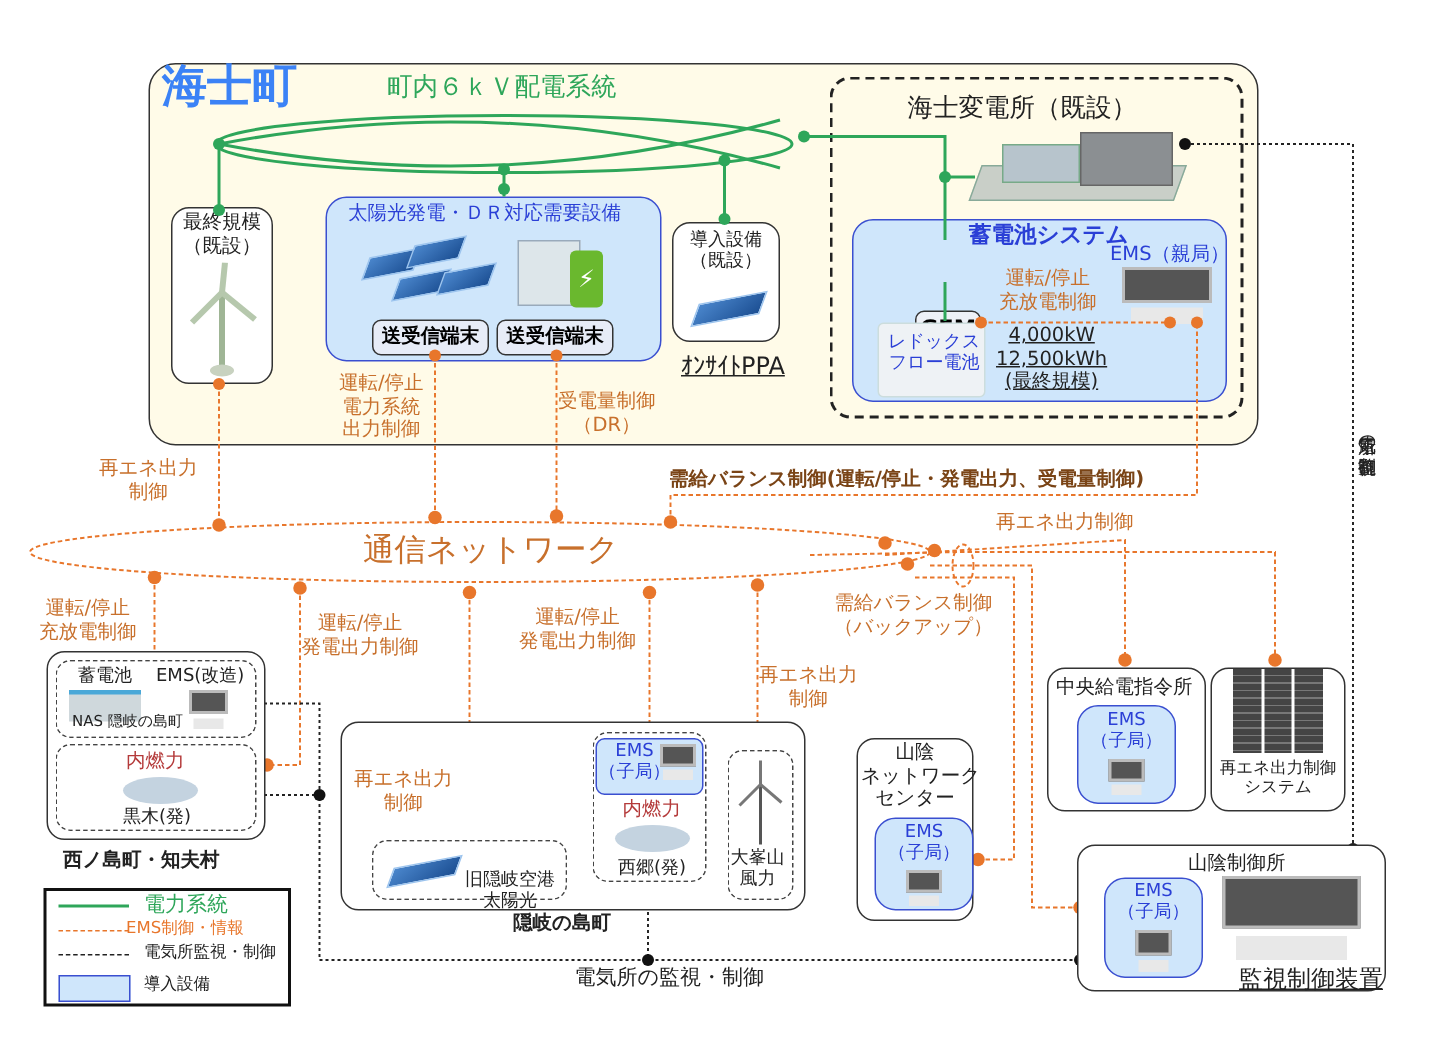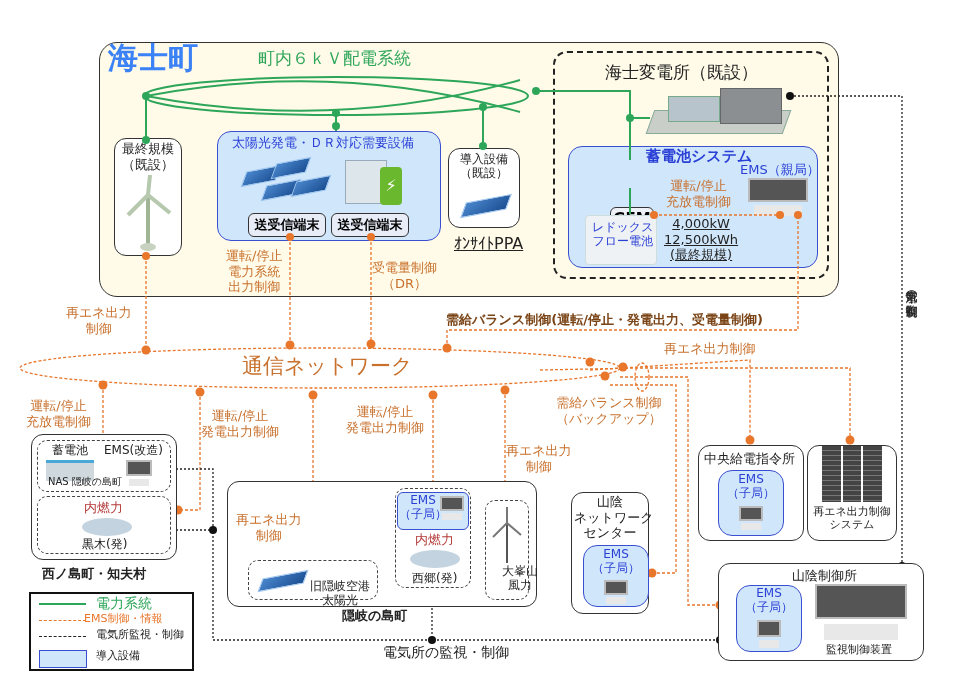--- a/index.html
+++ b/index.html
@@ -265,21 +265,21 @@
 <div class="t" style="left:415px;top:532px;font-size:13px;color:#b43a3a;">内燃力</div>
 <div class="abs" style="left:410px;top:550px;width:50px;height:18px;background:#c4d3e0;border-radius:50%;"></div>
 <div class="t dark" style="left:412px;top:571px;font-size:12px;">西郷(発)</div>
 <div class="box dash" style="left:485px;top:500px;width:44px;height:100px;"></div>
 <svg class="abs" style="left:490px;top:505px;" width="34" height="60">
   <line x1="17" y1="18" x2="17" y2="58" stroke="#555" stroke-width="2"></line>
   <line x1="17" y1="18" x2="17" y2="2" stroke="#777" stroke-width="2"></line>
   <line x1="17" y1="18" x2="3" y2="32" stroke="#777" stroke-width="2"></line>
   <line x1="17" y1="18" x2="31" y2="30" stroke="#777" stroke-width="2"></line>
 </svg>
-<div class="t dark ctr" style="left:487px;top:564px;font-size:12px;padding-left:15px;">
+<div class="t dark ctr" style="left:487px;top:564px;font-size:12px;">
   <div>大峯山</div>
   <div>風力</div>
 </div>
 <div class="t dark" style="left:342px;top:608px;font-size:13px;font-weight:bold;">隠岐の島町</div>
 
 <div class="box solid" style="left:571px;top:492px;width:78px;height:122px;"></div>
 <div class="t dark ctr" style="left:574px;top:494px;font-size:13px;width:72px;">
   <div>山陰</div>
   <div>ネットワーク</div>
   <div>センター</div>
@@ -325,21 +325,21 @@
   <div>（子局）</div>
 </div>
 <div class="monitor" style="left:757px;top:620px;width:24px;height:28px;">
     <div class="scr"></div>
     <div class="base"></div>
   </div>
 <div class="monitor" style="left:815px;top:584px;width:92px;height:56px;">
     <div class="scr"></div>
     <div class="base"></div>
   </div>
-<div class="t dark" style="left:826px;top:643px;font-size:11px;">監視制御装置</div>
+<div class="t dark" style="left:826px;top:643px;font-size:16px;text-decoration:underline;">監視制御装置</div>
 
 <div class="box" style="left:29px;top:592px;width:165px;height:79px;border:2px solid #111;background:#fff;">
   <div class="abs" style="left:8px;top:9px;width:47px;border-top:2px solid #2ea65a;"></div>
   <div class="t" style="left:65px;top:1px;font-size:14px;color:#2ea65a;">電力系統</div>
   <div class="abs" style="left:8px;top:26px;width:47px;border-top:1px dashed #e8762b;"></div>
   <div class="t" style="left:53px;top:18px;font-size:11px;color:#e8762b;">EMS制御・情報</div>
   <div class="abs" style="left:8px;top:42px;width:47px;border-top:1px dashed #222;"></div>
   <div class="t" style="left:65px;top:34px;font-size:11px;color:#222;">電気所監視・制御</div>
   <div class="abs" style="left:8px;top:56px;width:46px;height:16px;background:#cfe6fb;border:1.5px solid #3a4fd0;"></div>
   <div class="t" style="left:65px;top:55px;font-size:11px;color:#222;">導入設備</div>

